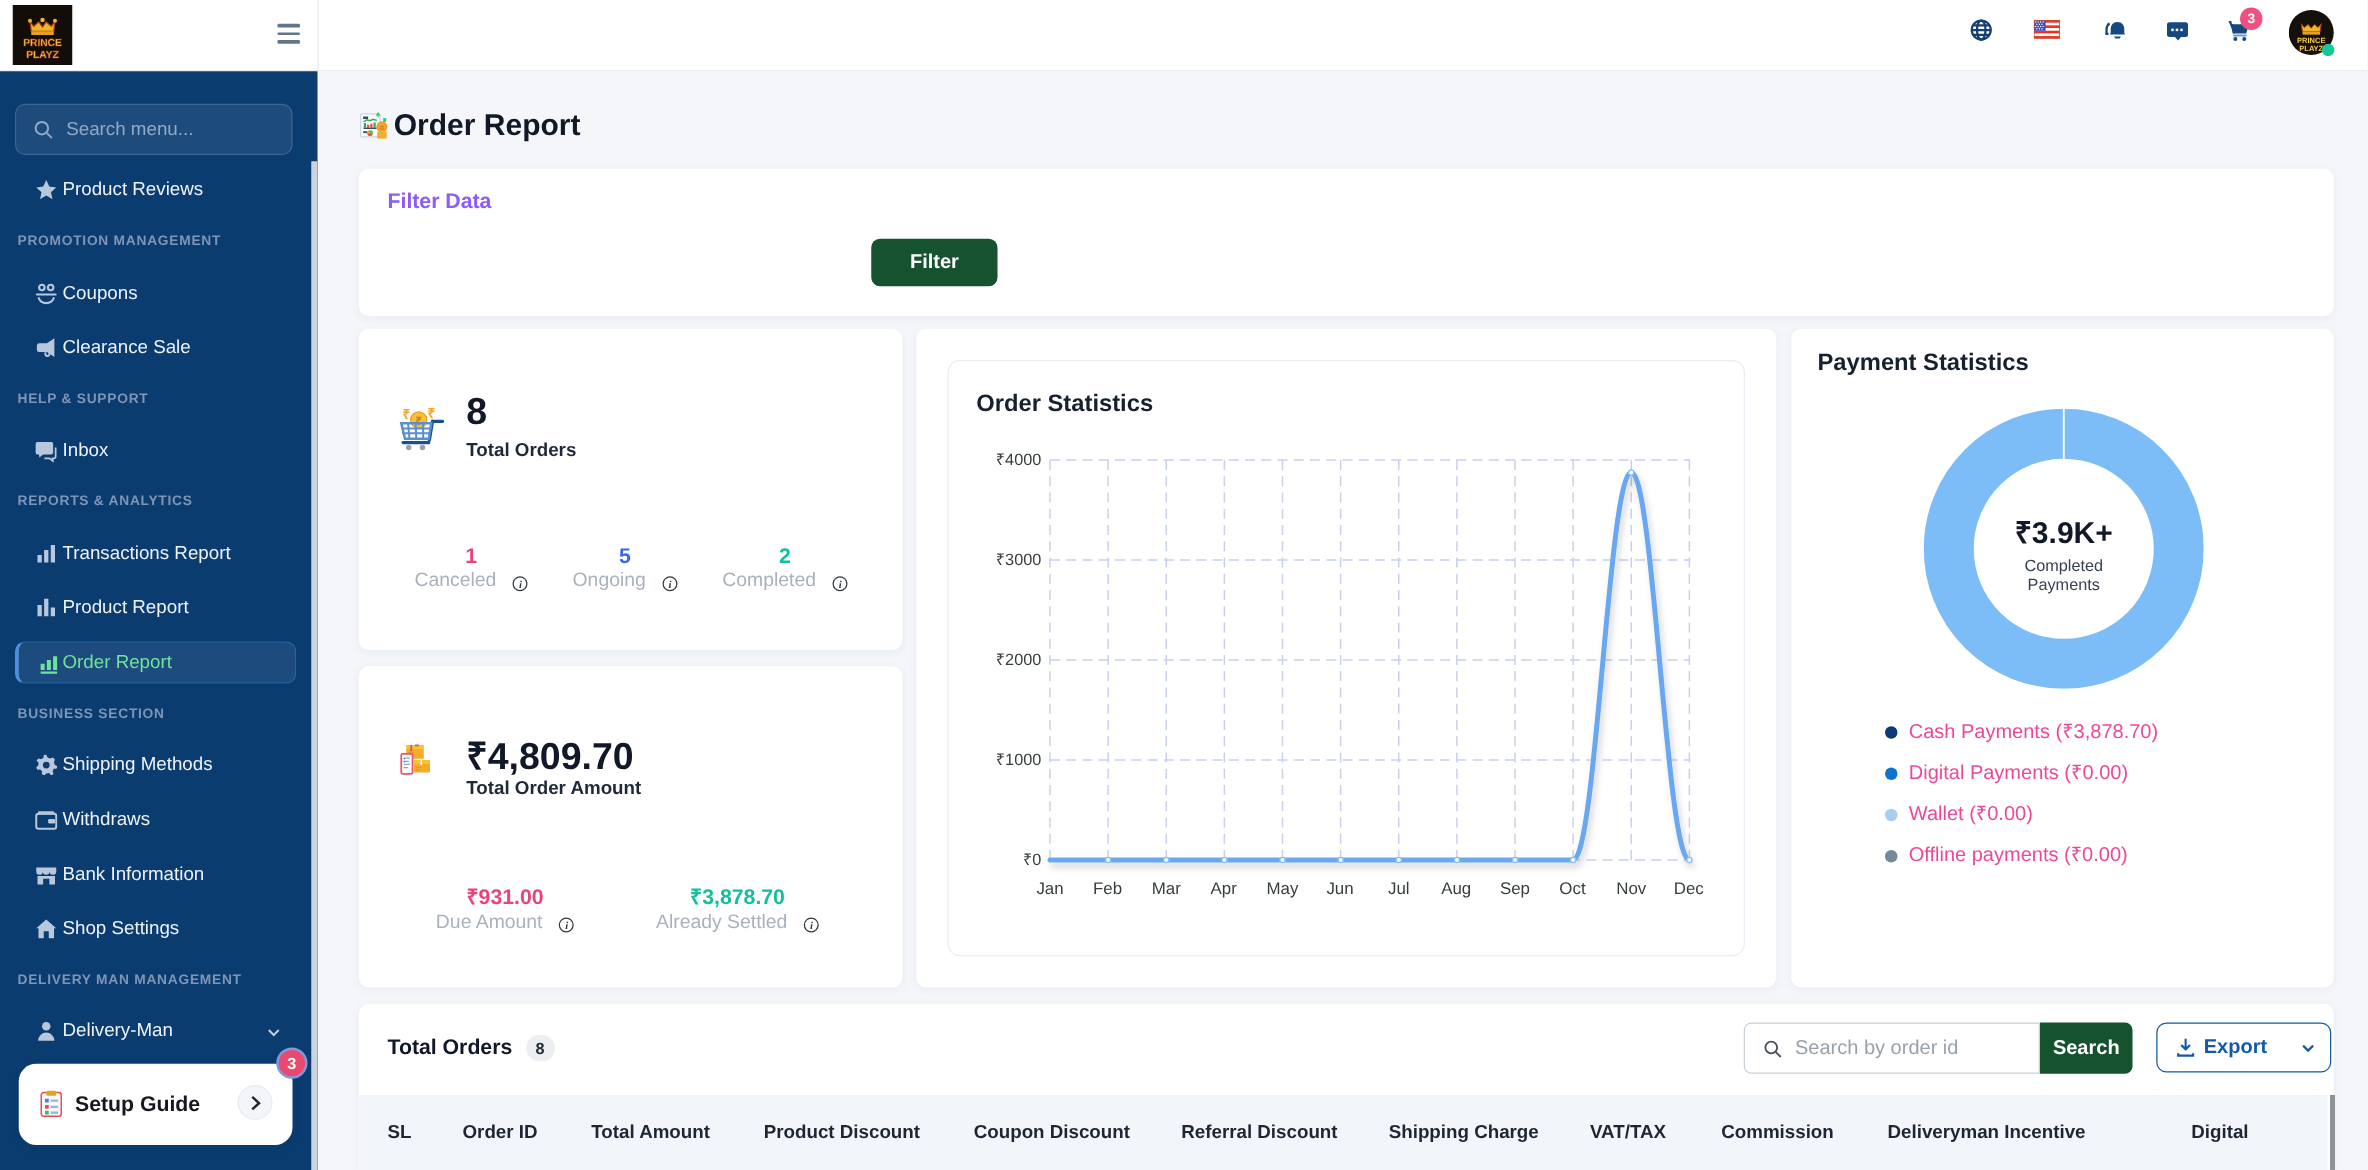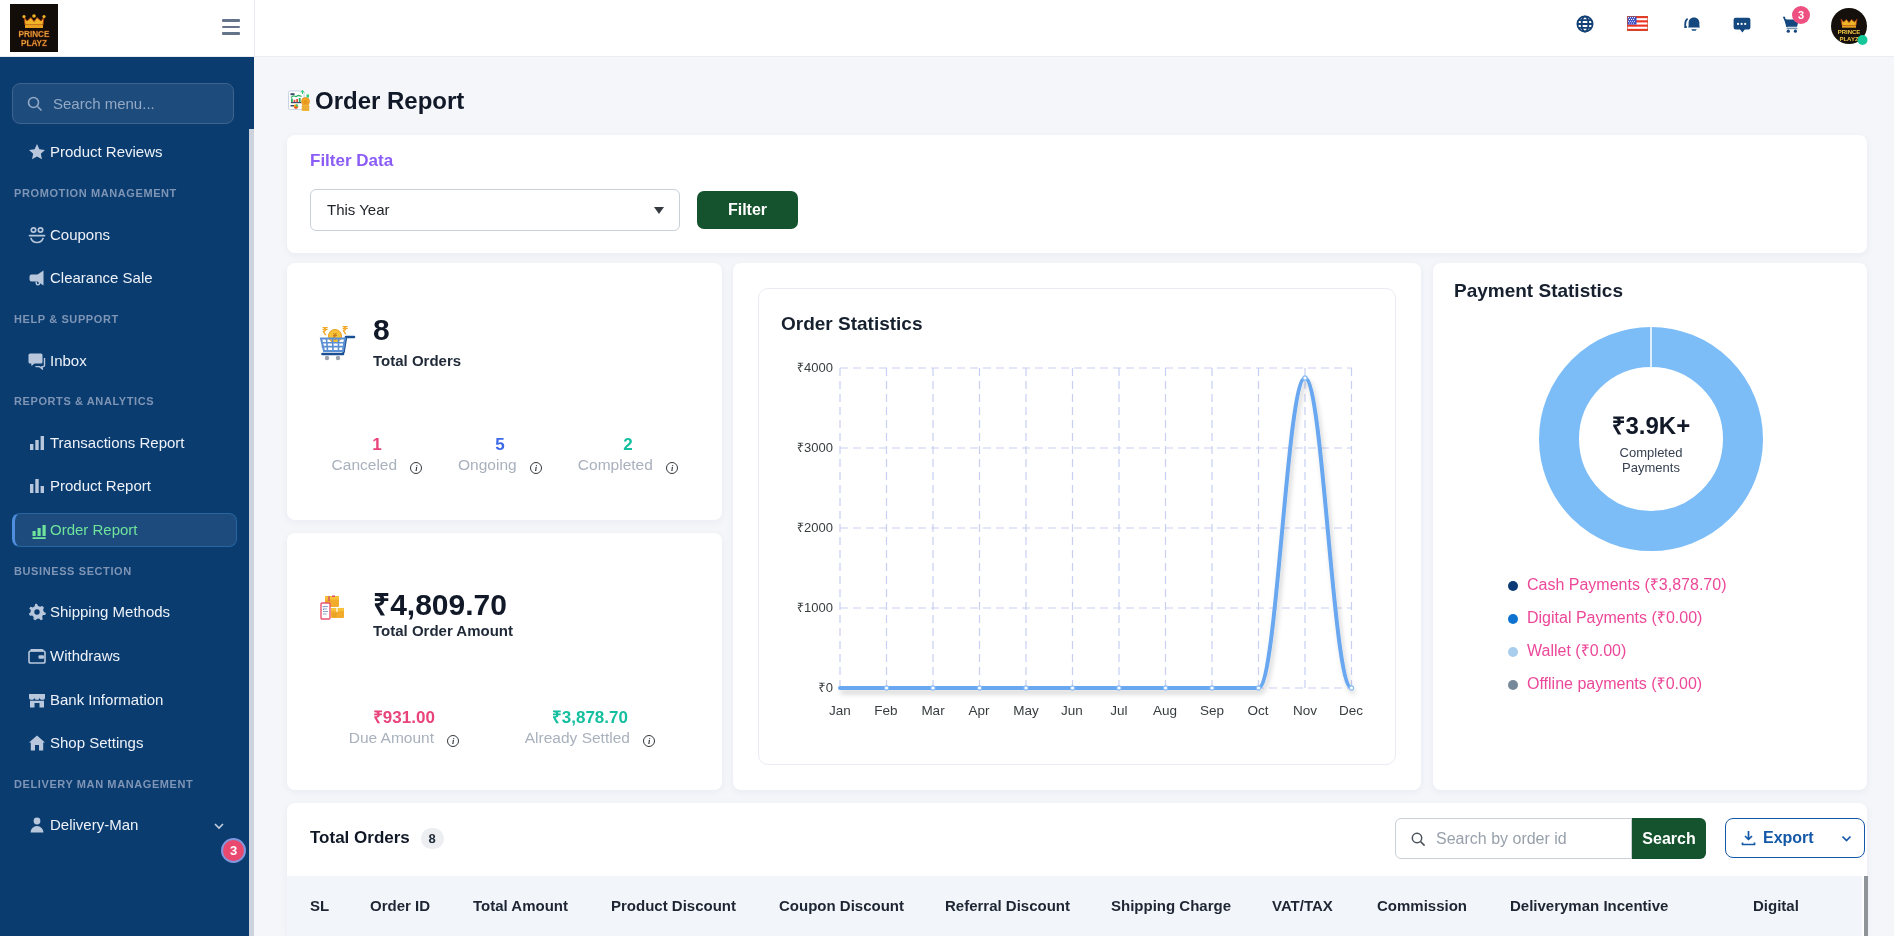--- a/index.html
+++ b/index.html
@@ -227,20 +227,40 @@
   <div class="sb-item" style="top:750px;">
     <svg class="ic" viewBox="0 0 18 18">
         <circle cx="9" cy="5" r="3.4" fill="#b9c7dc"></circle>
         <path d="M2.5 16.5 A6.5 6.5 0 0 1 15.5 16.5 Z" fill="#b9c7dc"></path>
       </svg>
     <span class="tx">Delivery-Man</span>
     <svg style="position:absolute; right:12px; top:13px;" width="12" height="12" viewBox="0 0 12 12" fill="none" stroke="#c3cfdf" stroke-width="1.6">
         <path d="M2 4 L6 8 L10 4"></path>
       </svg>
     </div>
+  <div class="card" style="left:15px; top:794px; width:219px; height:65px; border-radius:14px;">
+    <svg style="position:absolute; left:17px; top:21px;" width="20" height="22" viewBox="0 0 20 22">
+      <rect x="1" y="2" width="16" height="19" rx="2" fill="#f7f9fc" stroke="#e05252" stroke-width="1.2"></rect>
+      <rect x="5" y="0.5" width="8" height="4" rx="1.2" fill="#e0a22e"></rect>
+      <g>
+          <rect x="4" y="7" width="3" height="3" fill="#4a7de0"></rect>
+          <rect x="8.5" y="7.6" width="6" height="1.8" fill="#9fb3cc"></rect>
+          <rect x="4" y="12" width="3" height="3" fill="#e05252"></rect>
+          <rect x="8.5" y="12.6" width="6" height="1.8" fill="#9fb3cc"></rect>
+          <rect x="4" y="16.6" width="3" height="3" fill="#35b97d"></rect>
+          <rect x="8.5" y="17.2" width="6" height="1.8" fill="#9fb3cc"></rect>
+        </g>
+    </svg>
+    <span style="position:absolute; left:45px; top:23px; font-size:17px; font-weight:bold; color:#15181e;">Setup Guide</span>
+    <span style="position:absolute; left:175px; top:17px; width:28px; height:28px; background:#f3f5fb; border:1px solid #e6eaf4; border-radius:50%;">
+      <svg style="position:absolute; left:9px; top:7px;" width="9" height="13" viewBox="0 0 9 13" fill="none" stroke="#23272e" stroke-width="2">
+          <path d="M1.8 1.5 L7.2 6.5 L1.8 11.5"></path>
+        </svg>
+    </span>
+  </div>
   <div style="position:absolute; left:221px; top:781px; width:25px; height:25px; background:#e9486f; border:2px solid #8296dd; border-radius:50%; color:#fff; font-size:13px; font-weight:bold; text-align:center; line-height:22px; z-index:3; box-sizing:border-box;">3</div>
 </div>
 
 <div style="position:absolute; left:315px; top:87px; font-size:24px; font-weight:bold; color:#111827;">Order Report</div>
 <svg style="position:absolute; left:288px; top:89px;" width="23" height="23" viewBox="0 0 23 23">
   <rect x="0.5" y="2" width="15.5" height="18.5" rx="1.5" fill="#fff" stroke="#c9d4e4" stroke-width="1"></rect>
   <rect x="2.5" y="4.2" width="4" height="2" fill="#3b4a66"></rect>
   <path d="M2.8 8.5 L5.5 6.8 L8 7.6 L10.5 6.5 L13.5 7.3" fill="none" stroke="#27ae60" stroke-width="1.2"></path>
   <rect x="3" y="9.5" width="1.8" height="3.5" fill="#27ae60"></rect>
   <rect x="5.6" y="10.8" width="1.8" height="2.2" fill="#e74c3c"></rect>
@@ -254,25 +274,20 @@
   <circle cx="17.5" cy="12.5" r="4" fill="#f5a623" stroke="#e0902a" stroke-width=".8"></circle>
   <path d="M16 12.8 C16 11.8 19 11.8 19 12.8 M16 13.6 C16 14.6 19 14.6 19 13.6" stroke="#c87f1b" stroke-width=".9" fill="none"></path>
   <rect x="13.8" y="16" width="7.4" height="6" fill="#f5b83d"></rect>
   <path d="M13.8 17.5 H21.2 M13.8 19 H21.2 M13.8 20.5 H21.2" stroke="#e0a22e" stroke-width=".7"></path>
   <path d="M13 3.5 L14.5 1.5 L16 3.5 M14.5 1.5 L14.5 5" stroke="#2ecc71" stroke-width="1" fill="none"></path>
   <rect x="18.5" y="5.5" width="2.5" height="3" fill="#2ecc71"></rect>
 </svg>
 
 <div class="card" style="left:287px; top:135px; width:1580px; height:118px;">
   <div style="position:absolute; left:23px; top:16px; font-size:17px; font-weight:bold; color:#8b5cf6;">Filter Data</div>
-  <div style="position:absolute; left:23px; top:54px; width:370px; height:42px; border:1px solid #c9d0d8; border-radius:6px; font-size:15px; color:#212529; line-height:40px; padding-left:16px;">This Year
-    <svg style="position:absolute; right:15px; top:17px;" width="10" height="7" viewBox="0 0 10 7">
-        <path d="M0 0 L10 0 L5 7 Z" fill="#343a40"></path>
-      </svg>
-  </div>
   <div class="btn-blue" style="position:absolute; left:410px; top:56px; width:101px; height:38px; text-align:center; line-height:38px;">Filter</div>
 </div>
 
 <div class="card" style="left:287px; top:263px; width:435px; height:257px;">
   <svg style="position:absolute; left:29px; top:58px;" width="40" height="40" viewBox="0 0 40 40">
     <text x="6" y="14" font-size="11" font-weight="bold" fill="#f5a623" font-family="Liberation Sans,sans-serif">₹</text>
     <text x="26" y="13" font-size="11" font-weight="bold" fill="#f5a623" font-family="Liberation Sans,sans-serif">₹</text>
     <circle cx="19" cy="15" r="6.5" fill="#f7c239" stroke="#e8a020" stroke-width="1"></circle>
     <text x="19" y="19" font-size="9" font-weight="bold" text-anchor="middle" fill="#c87f1b" font-family="Liberation Sans,sans-serif">₹</text>
     <path d="M30 16 H38 M30 16 L27.5 31" fill="none" stroke="#1b4f93" stroke-width="2.6" stroke-linecap="round" stroke-linejoin="round"></path>

